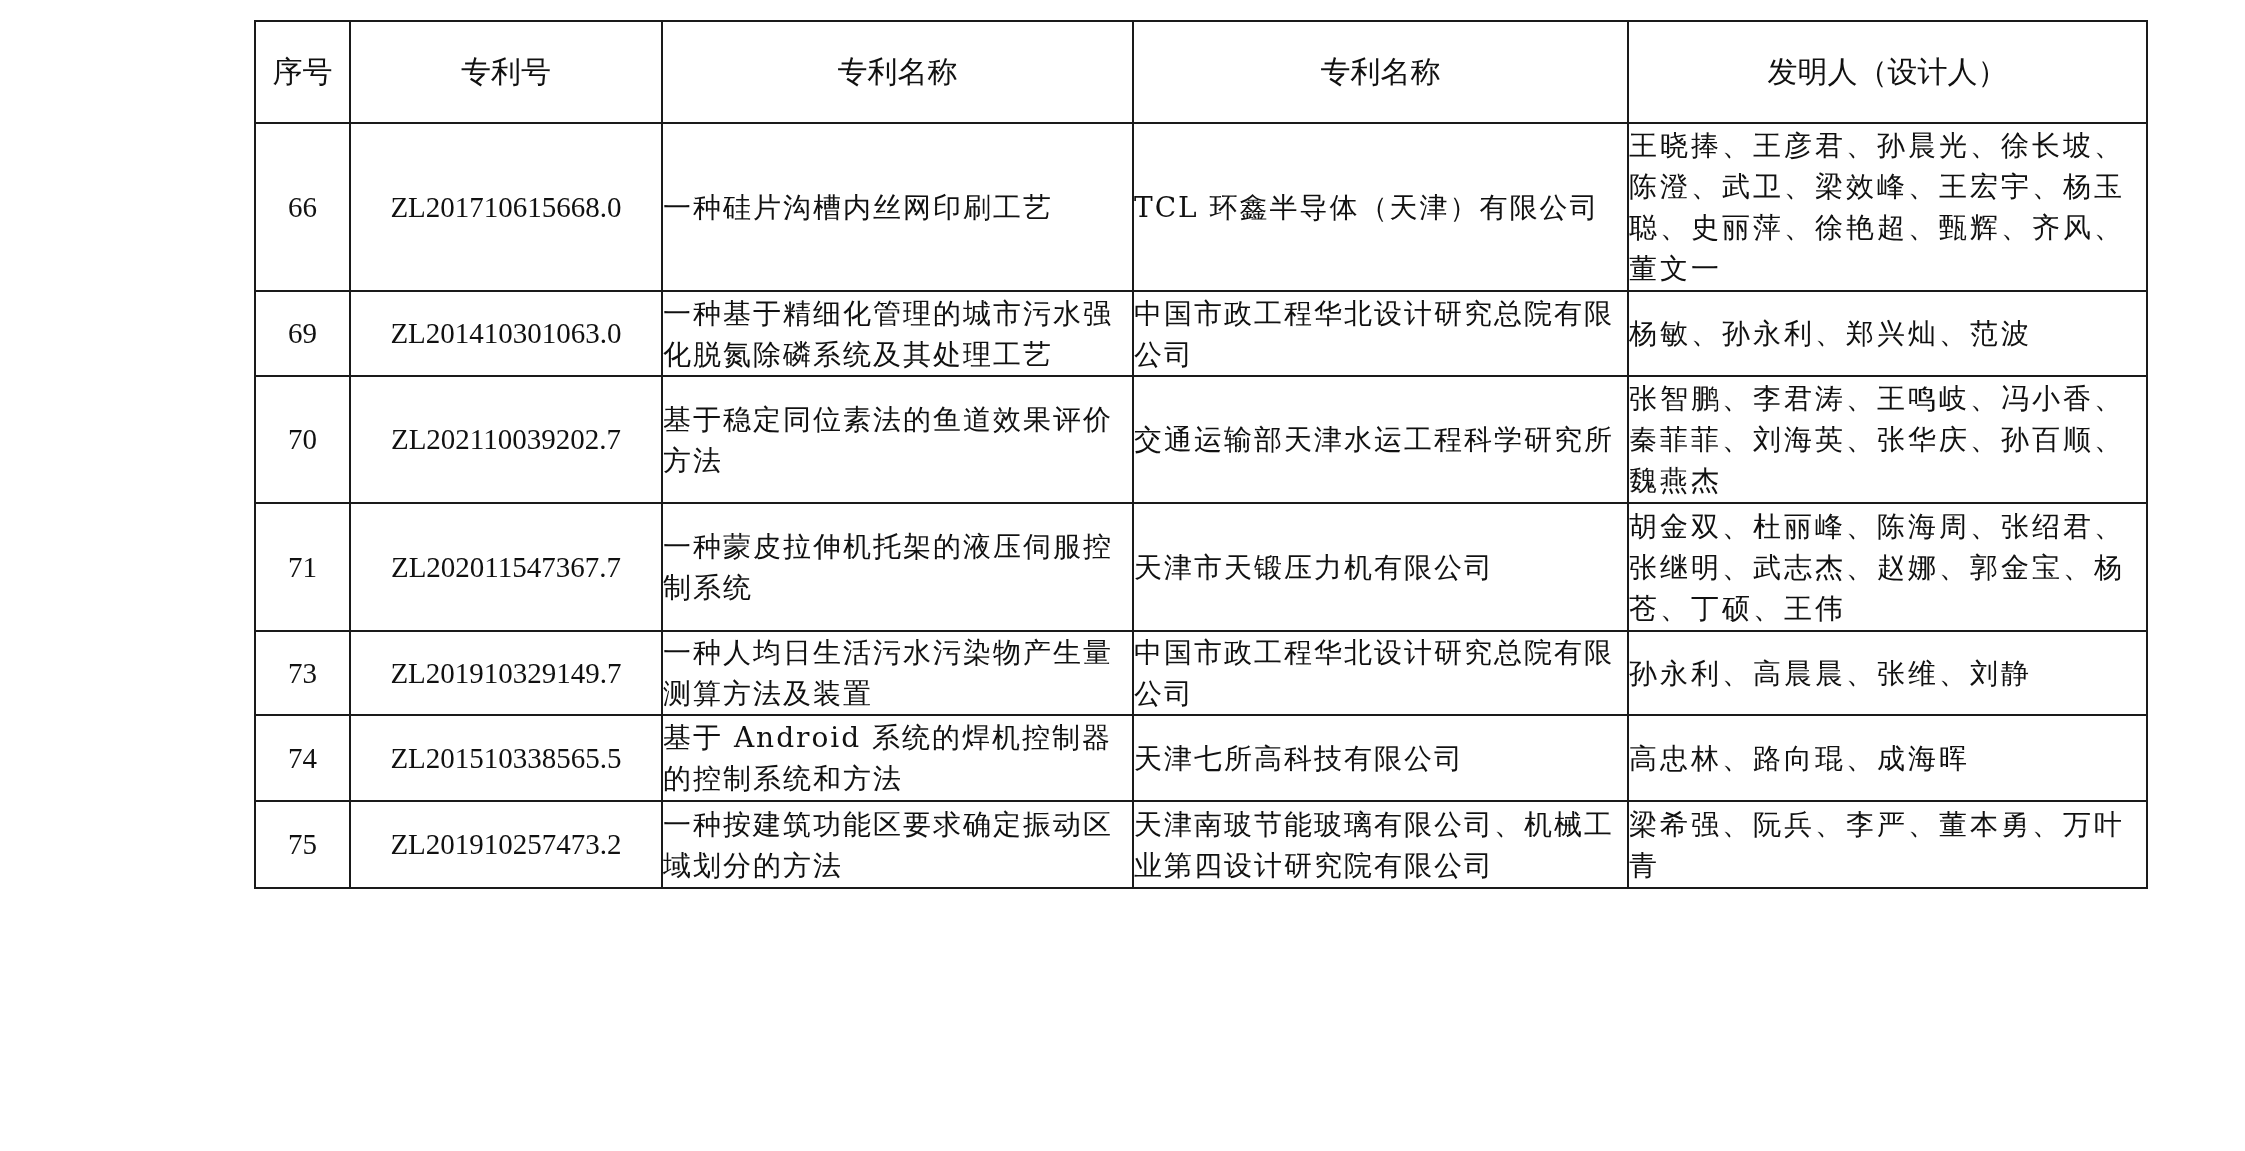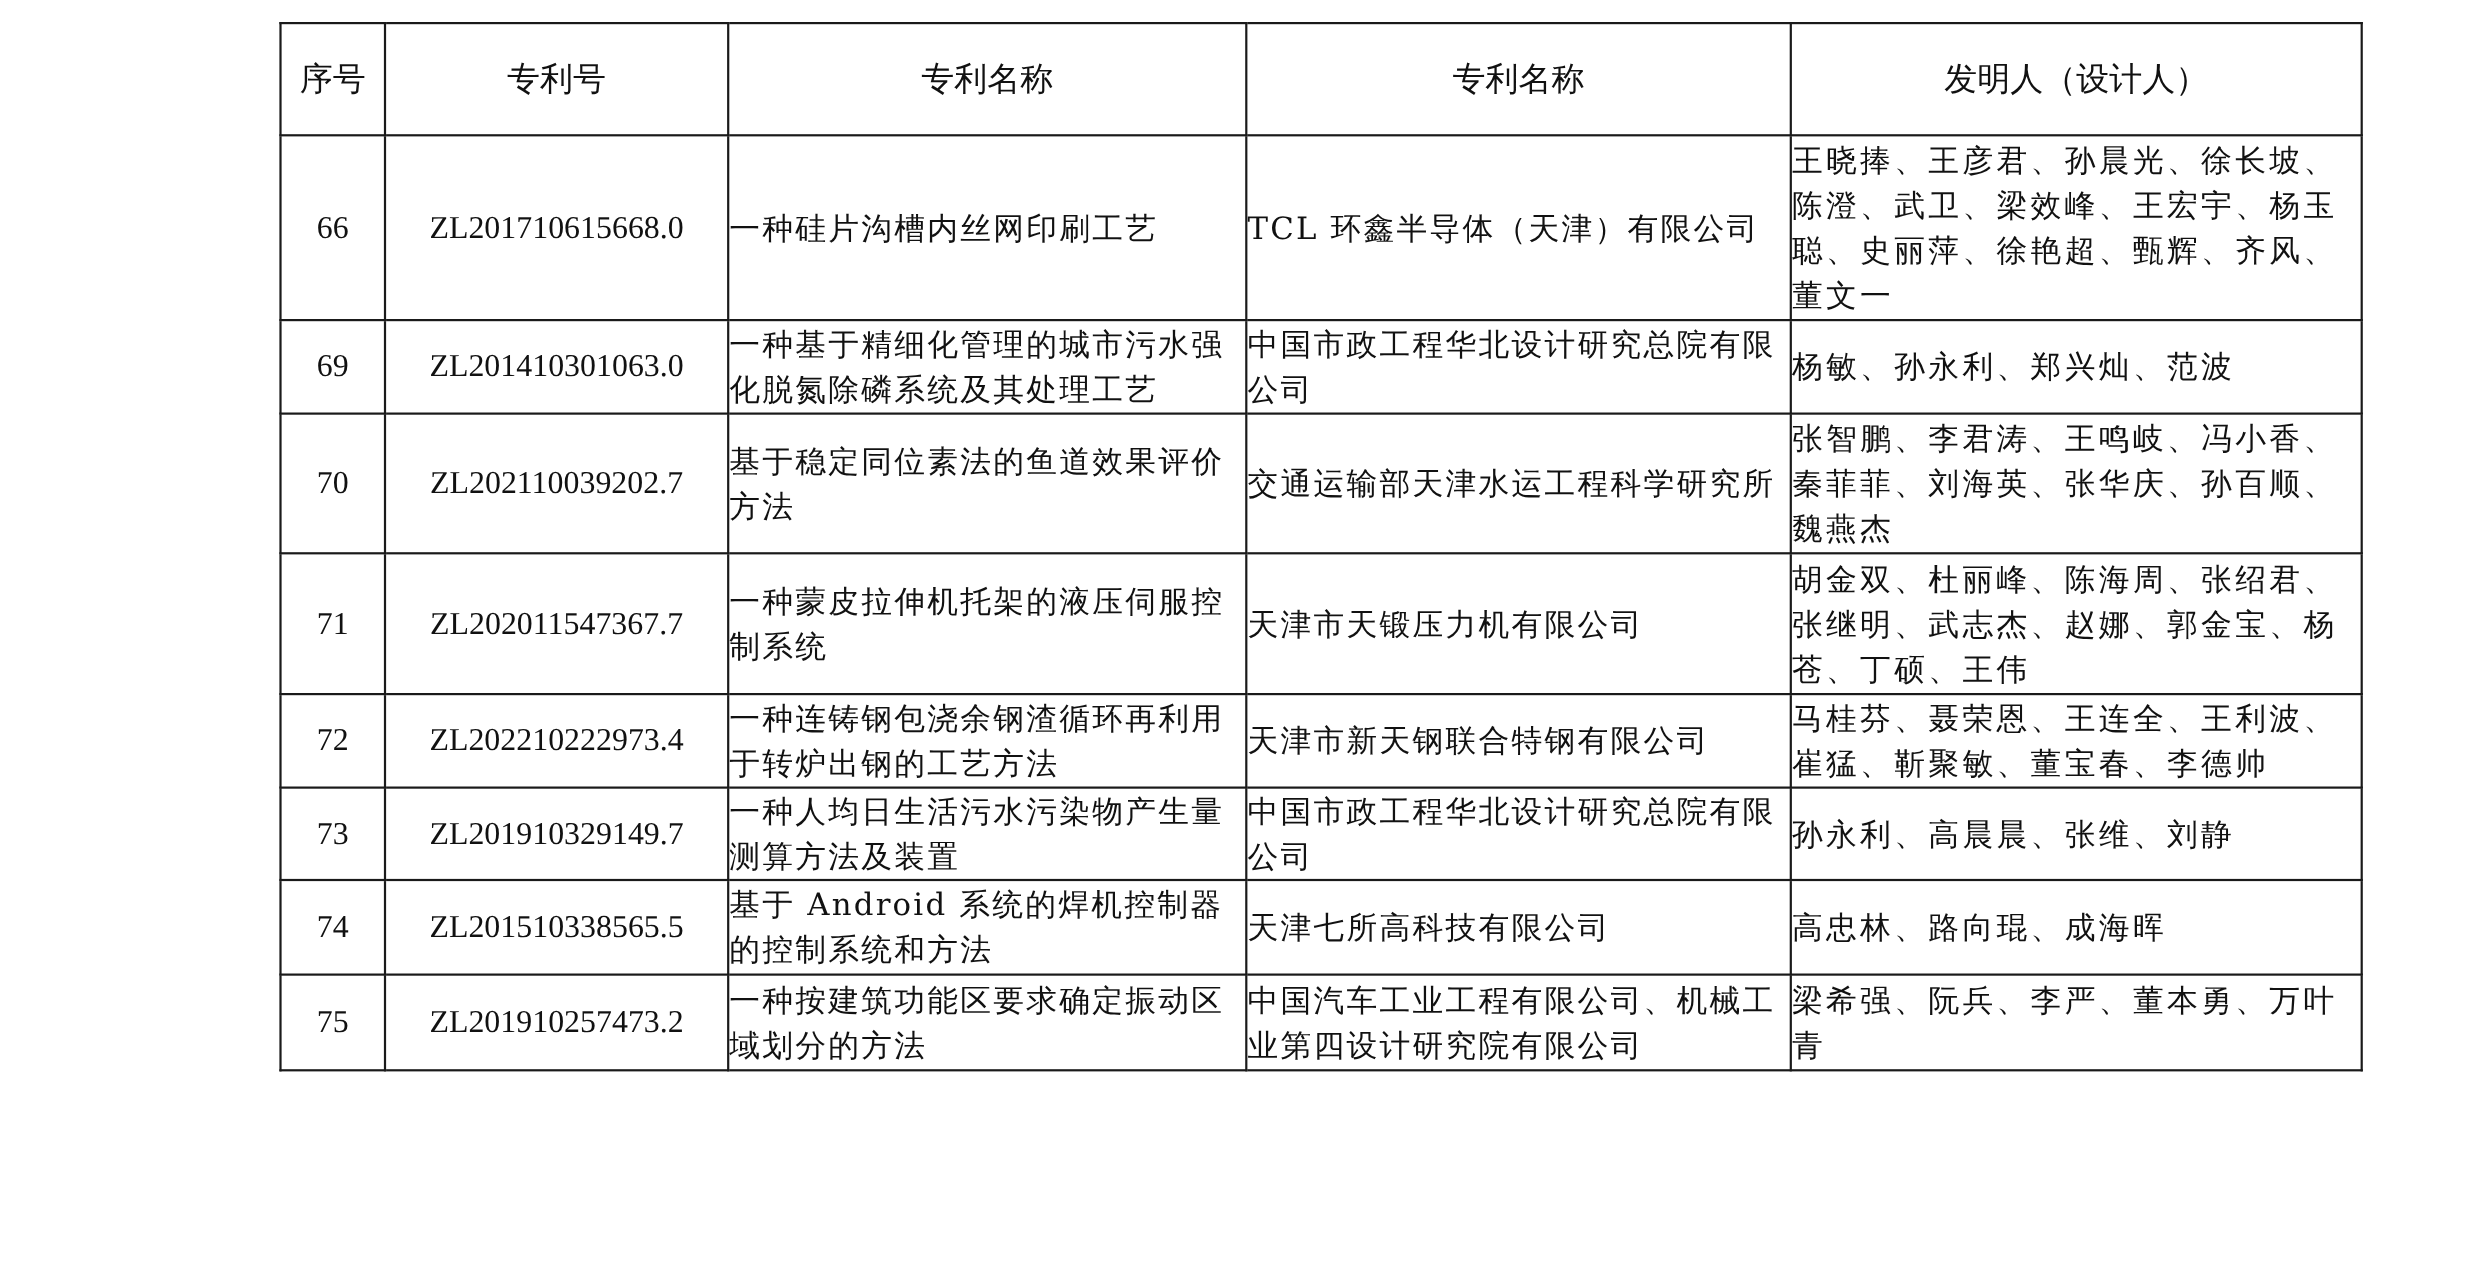--- a/index.html
+++ b/index.html
@@ -115,43 +115,36 @@
         <td class="owner">交通运输部天津水运工程科学研究所</td>
         <td class="inv">张智鹏、李君涛、王鸣岐、冯小香、秦菲菲、刘海英、张华庆、孙百顺、魏燕杰</td>
       </tr>
       <tr class="r71">
         <td class="idx">71</td>
         <td class="no">ZL202011547367.7</td>
         <td class="name">一种蒙皮拉伸机托架的液压伺服控制系统</td>
         <td class="owner">天津市天锻压力机有限公司</td>
         <td class="inv">胡金双、杜丽峰、陈海周、张绍君、张继明、武志杰、赵娜、郭金宝、杨苍、丁硕、王伟</td>
       </tr>
-      <tr class="r72">
-        <td class="idx">72</td>
-        <td class="no">ZL202210222973.4</td>
-        <td class="name">一种连铸钢包浇余钢渣循环再利用于转炉出钢的工艺方法</td>
-        <td class="owner">天津市新天钢联合特钢有限公司</td>
-        <td class="inv">马桂芬、聂荣恩、王连全、王利波、崔猛、靳聚敏、董宝春、李德帅</td>
-      </tr>
       <tr class="r73">
         <td class="idx">73</td>
         <td class="no">ZL201910329149.7</td>
         <td class="name">一种人均日生活污水污染物产生量测算方法及装置</td>
         <td class="owner">中国市政工程华北设计研究总院有限公司</td>
         <td class="inv">孙永利、高晨晨、张维、刘静</td>
       </tr>
       <tr class="r74">
         <td class="idx">74</td>
         <td class="no">ZL201510338565.5</td>
         <td class="name">基于 Android 系统的焊机控制器的控制系统和方法</td>
         <td class="owner">天津七所高科技有限公司</td>
         <td class="inv">高忠林、路向琨、成海晖</td>
       </tr>
       <tr class="r75">
         <td class="idx">75</td>
         <td class="no">ZL201910257473.2</td>
         <td class="name">一种按建筑功能区要求确定振动区域划分的方法</td>
-        <td class="owner">中国汽车工业工程有限公司、机械工业第四设计研究院有限公司</td>
+        <td class="owner">天津南玻节能玻璃有限公司、机械工业第四设计研究院有限公司</td>
         <td class="inv">梁希强、阮兵、李严、董本勇、万叶青</td>
       </tr>
     </tbody>
   </table>
 </div>
 
 </body></html>

